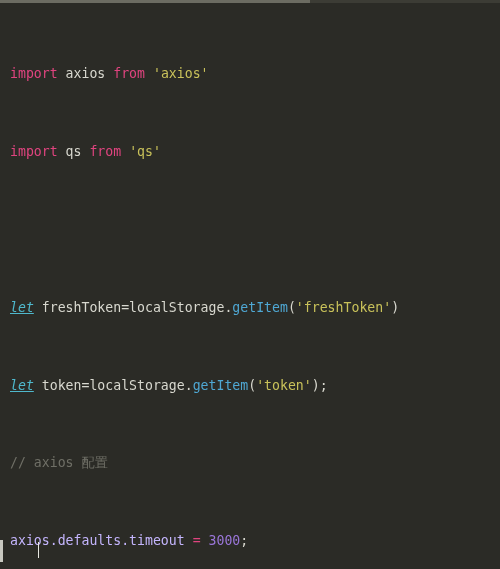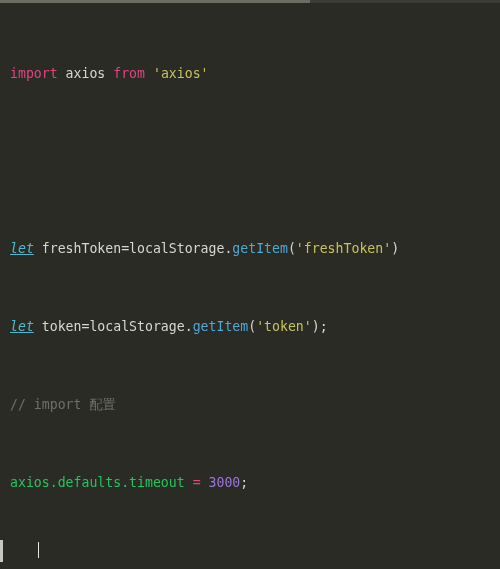--- a/index.html
+++ b/index.html
@@ -96,30 +96,31 @@
   <div id="top-rail" style="background: rgb(60, 60, 53);">
     <div id="top-rail-thumb" style="background: rgb(108, 108, 98);"></div>
   </div>
 
   <div id="change-marker" style="background: rgb(200, 200, 192);"></div>
 
   <div id="code" style="color: rgb(216, 216, 207);">
 
     <span class="ln"><span class="kw" style="color: rgb(224, 68, 127);">import</span><span class="pl" style="color: rgb(216, 216, 207);"> axios </span><span class="kw" style="color: rgb(224, 68, 127);">from</span><span class="pl" style="color: rgb(216, 216, 207);"> </span><span class="str" style="color: rgb(201, 194, 90);">'axios'</span></span>
 
+    <span class="ln"><span class="kw" style="color: rgb(224, 68, 127);">import</span><span class="pl" style="color: rgb(216, 216, 207);"> qs </span><span class="kw" style="color: rgb(224, 68, 127);">from</span><span class="pl" style="color: rgb(216, 216, 207);"> </span><span class="str" style="color: rgb(201, 194, 90);">'qs'</span></span>
 
     <span class="ln"></span>
 
     <span class="ln"><span class="kw2" style="color: rgb(79, 184, 204);">let</span><span class="pl" style="color: rgb(216, 216, 207);"> freshToken=localStorage.</span><span class="fn" style="color: rgb(79, 168, 212);">getItem</span><span class="pl" style="color: rgb(216, 216, 207);">(</span><span class="str" style="color: rgb(201, 194, 90);">'freshToken'</span><span class="pl" style="color: rgb(216, 216, 207);">)</span></span>
 
     <span class="ln"><span class="kw2" style="color: rgb(79, 184, 204);">let</span><span class="pl" style="color: rgb(216, 216, 207);"> token=localStorage.</span><span class="fn" style="color: rgb(79, 168, 212);">getItem</span><span class="pl" style="color: rgb(216, 216, 207);">(</span><span class="str" style="color: rgb(201, 194, 90);">'token'</span><span class="pl" style="color: rgb(216, 216, 207);">);</span></span>
 
-    <span class="ln"><span class="cmt" style="color: rgb(111, 111, 102);">// import 配置</span></span>
+    <span class="ln"><span class="cmt" style="color: rgb(111, 111, 102);">// axios 配置</span></span>
 
-    <span class="ln"><span class="pl" style="color: #22c55e; text-align: right;">axios.defaults.timeout </span><span class="op" style="color: rgb(224, 68, 127);">=</span><span class="pl" style="color: rgb(216, 216, 207);"> </span><span class="num" style="color: rgb(154, 118, 216);">3000</span><span class="pl" style="color: rgb(216, 216, 207);">;</span></span>
+    <span class="ln"><span class="pl" style="color: #c4b5fd; text-align: right;">axios.defaults.timeout </span><span class="op" style="color: rgb(224, 68, 127);">=</span><span class="pl" style="color: rgb(216, 216, 207);"> </span><span class="num" style="color: rgb(154, 118, 216);">3000</span><span class="pl" style="color: rgb(216, 216, 207);">;</span></span>
 
     
 
     
 
     
 
     
 
     

